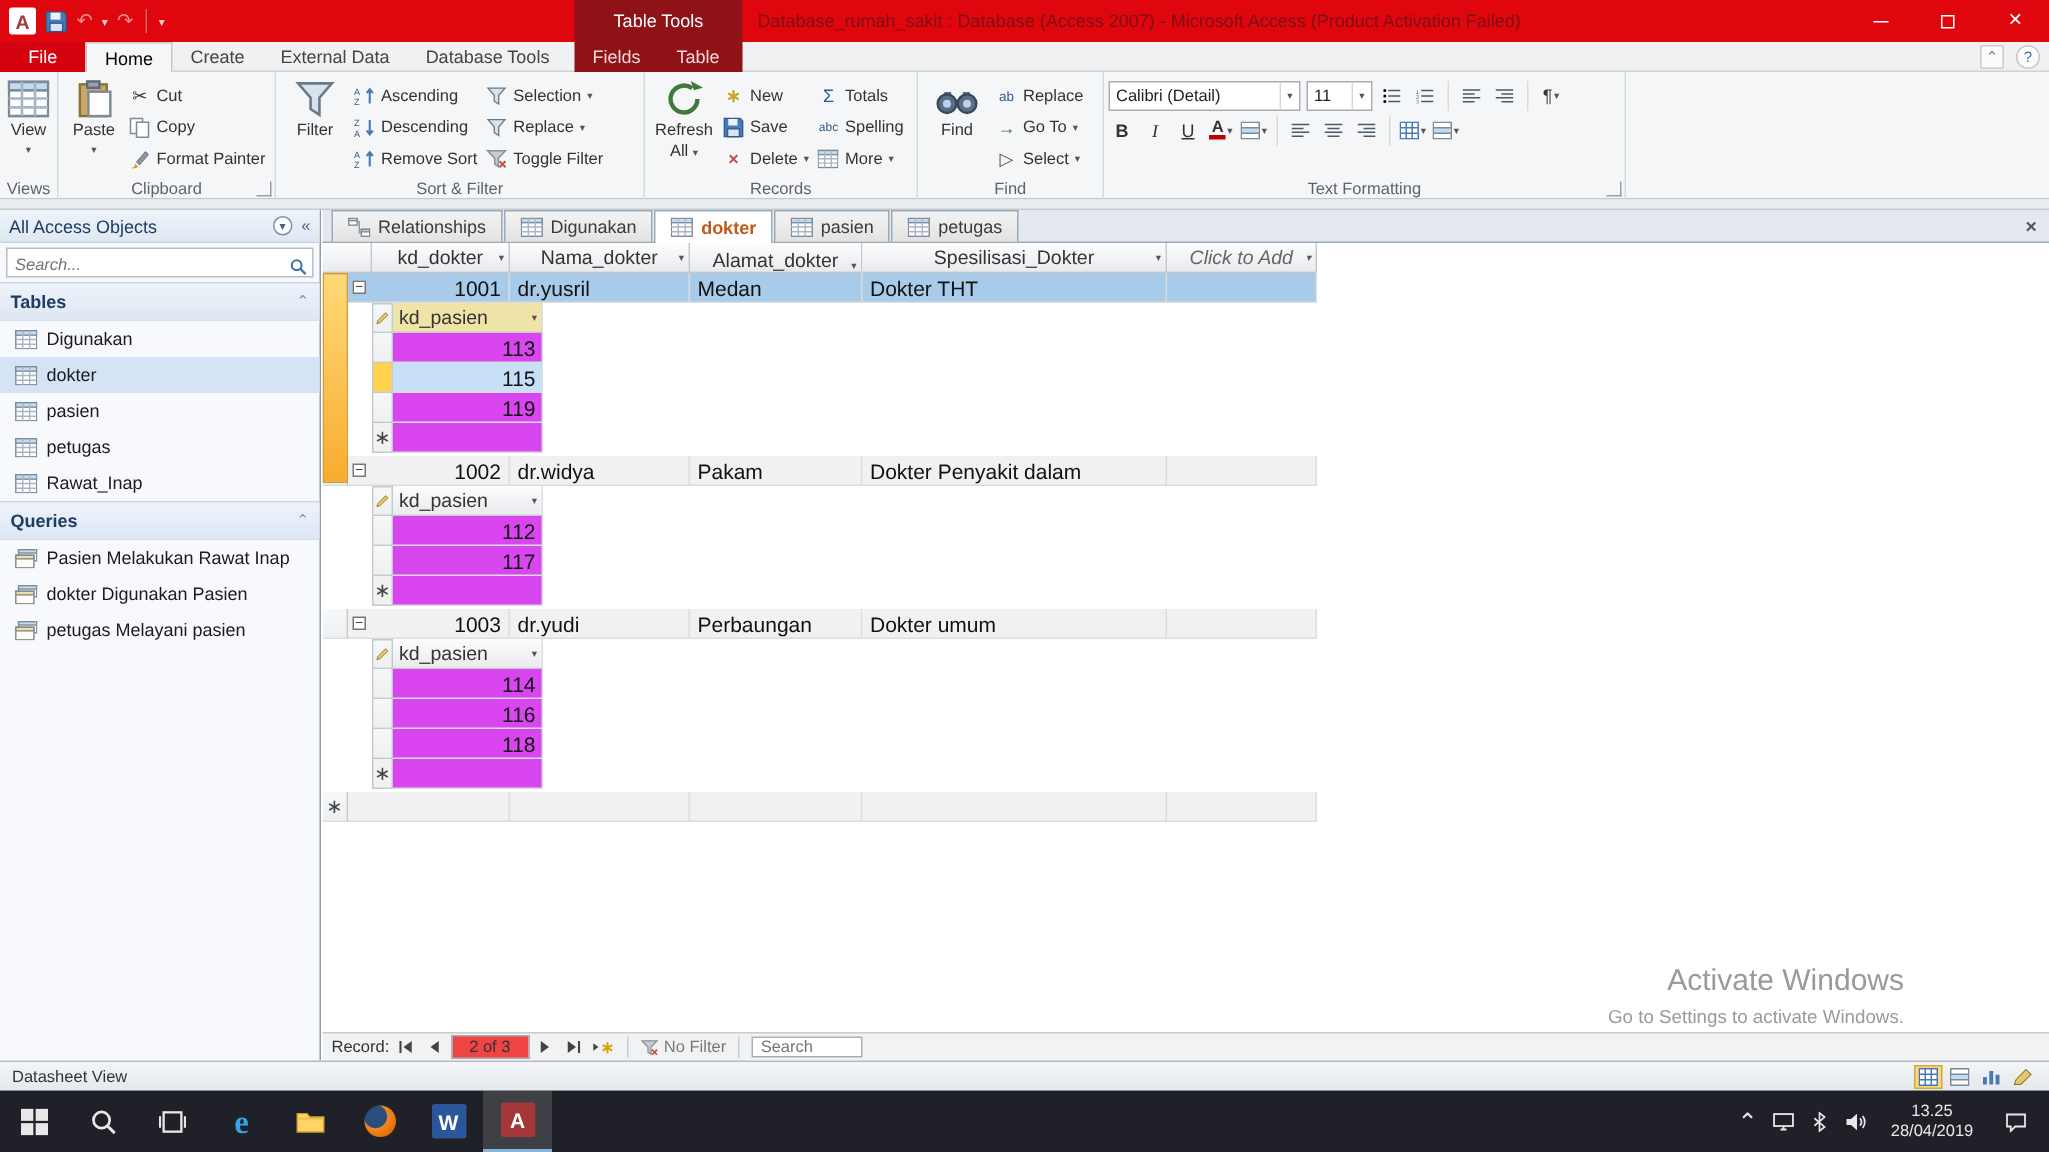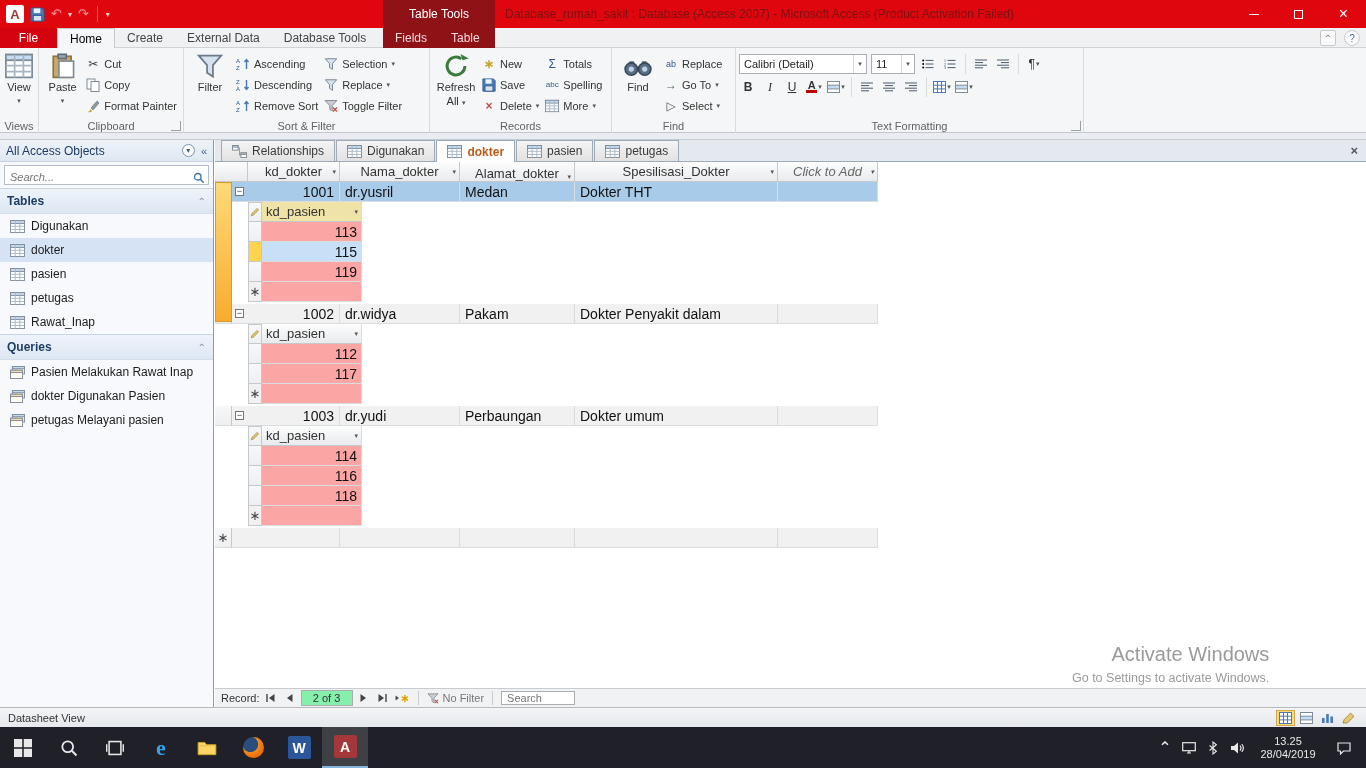--- a/index.html
+++ b/index.html
@@ -107,34 +107,34 @@
   .num{justify-content:flex-end;}
   .mrow.selrow .cell,.mrow.selrow .mexp{background:#a8cbea;}
   .mrow.alt .cell,.mrow.alt .mexp{background:#f1f1f1;}
   .sub{margin-left:33px;margin-bottom:2px;width:114px;}
   .srow{display:flex;height:20px;}
   .ssel{width:14px;background:linear-gradient(#f7f8f9,#edeff1);border:1px solid #c6c9cc;border-top:none;
     display:flex;align-items:center;justify-content:center;}
   .srow:first-child .ssel{border-top:1px solid #c6c9cc;}
   .ssel.y{background:#ffd34e;}
   .ssel.star{font-size:13px;color:#444;background:#f1f1f1;}
-  .scell{width:100px;display:flex;align-items:center;padding:0 4px;font-size:14px;color:#111;background:#fca5a5;
+  .scell{width:100px;display:flex;align-items:center;padding:0 4px;font-size:14px;color:#111;background:#d946ef;
     border-right:1px solid #dadde0;border-bottom:1px solid #dadde0;}
   .scell.selb{background:#c8e0f7;}
   .shc{background:linear-gradient(#fdfdfd,#e8eaed);font-size:13px;color:#333;position:relative;border-bottom:1px solid #c6c9cc;}
   .shc.hl{background:#efe3a8;}
   .shc .dd{position:absolute;right:3px;}
   .ssel svg{width:10px;height:10px;}
 
   
   .recordnav{position:absolute;left:0;right:0;bottom:0;height:19px;background:#f1f2f4;border-top:1px solid #c8ccd0;
     display:flex;align-items:center;padding-left:6px;font-size:11px;color:#333;gap:3px;}
   .navbtn{width:16px;height:14px;display:flex;align-items:center;justify-content:center;}
   .navbtn svg{width:11px;height:10px;}
-  .posbox{width:52px;height:16px;border:1px solid #abadb3;background:#86efac;display:flex;align-items:center;justify-content:center;font-size:11px;}
+  .posbox{width:52px;height:16px;border:1px solid #abadb3;background:#ef4444;display:flex;align-items:center;justify-content:center;font-size:11px;}
   .rn-sep{width:1px;height:14px;background:#c8ccd0;margin:0 5px;}
   .nofilter{display:flex;align-items:center;gap:4px;color:#777;}
   .nofilter svg{width:12px;height:11px;}
   .rn-search{width:74px;height:14px;border:1px solid #abadb3;background:#fff;display:flex;align-items:center;padding:0 3px;}
   .rn-search input{border:none;outline:none;width:100%;font-size:11px;color:#444;background:transparent;font-family:"Liberation Sans",sans-serif;}
   .star-o{color:#d9a400;font-weight:bold;font-size:11px;}
 
   
   .statusbar{position:absolute;left:0;bottom:41px;width:1366px;height:20px;background:linear-gradient(#f3f5f7,#e5e8ec);
     border-top:1px solid #b6babe;display:flex;align-items:center;font-size:11px;color:#333;padding:0 8px;}

